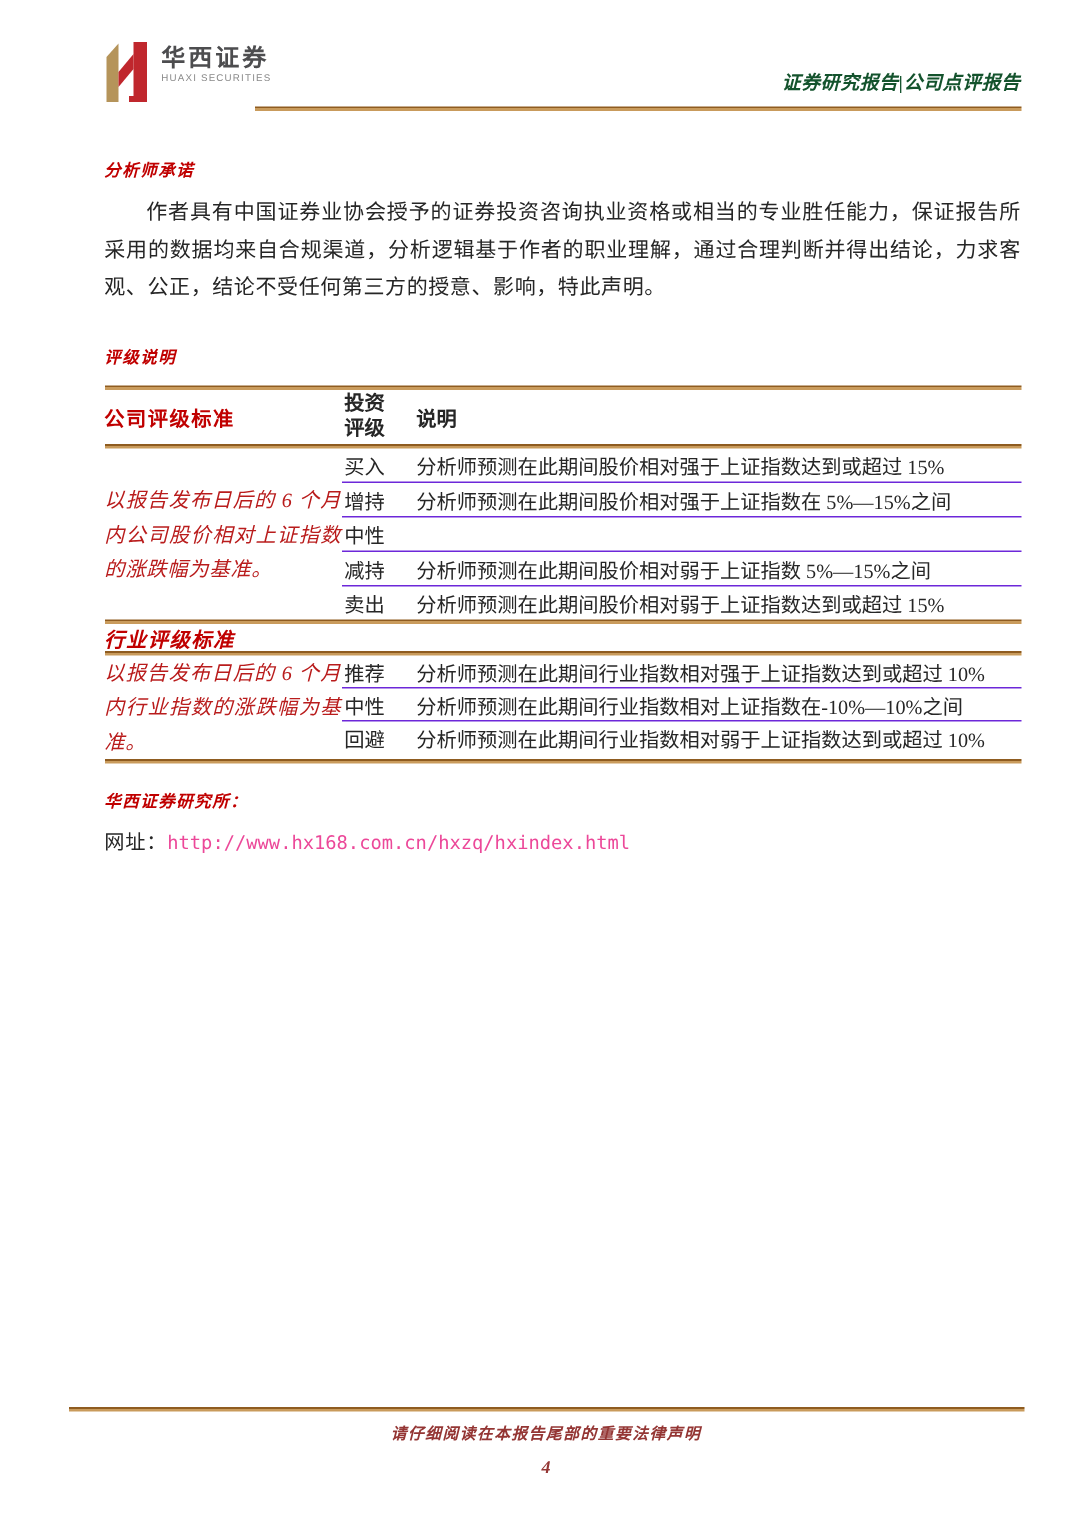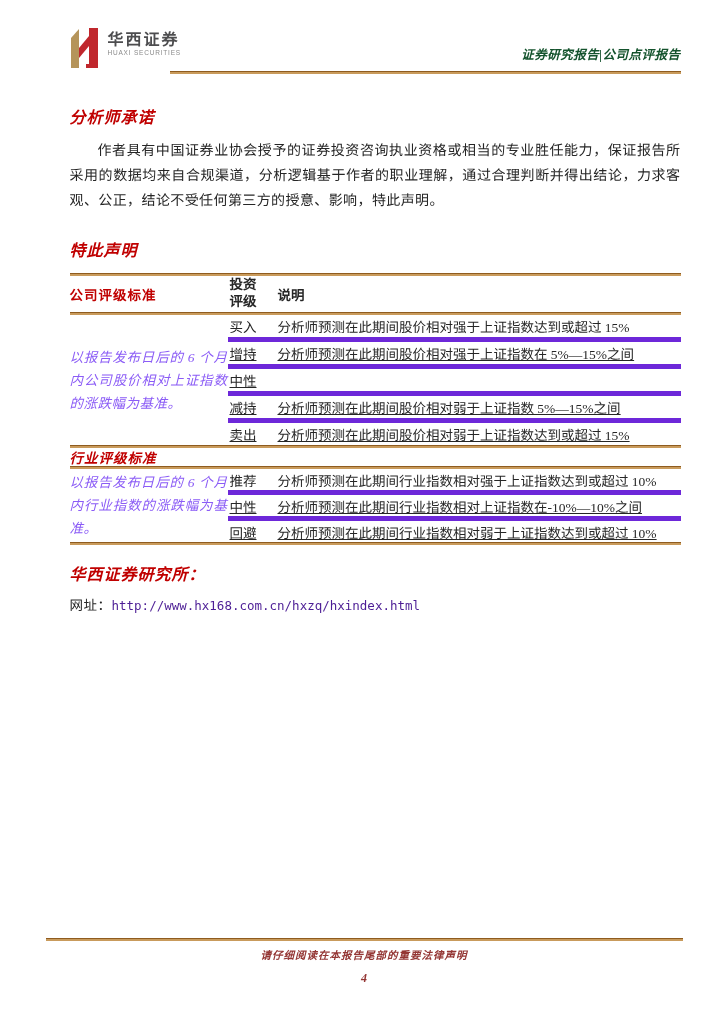--- a/index.html
+++ b/index.html
@@ -23,21 +23,21 @@
   .logo-en{font-size:6.5px;color:#8a8a8a;letter-spacing:0.8px;font-family:"Liberation Sans","DejaVu Sans",sans-serif;}
   .tagline{
     font-size:12.5px;color:#14532d;font-style:italic;font-weight:bold;
     padding-top:16px;letter-spacing:0.5px;
   }
   .header-rule{margin-left:100px;margin-top:3px;}
   .rule-strong{height:3px;background:linear-gradient(to bottom,#8f5c20 0%,#8f5c20 38%,#c99b5c 38%,#c99b5c 100%);}
   
   .red{color:#c00000;}
   .sec-title{
-    font-size:16px;font-weight:bold;color:#c00000;font-style:italic;
+    font-size:11px;font-weight:bold;color:#c00000;font-style:italic;
     margin:0;letter-spacing:1px;
   }
   .analyst-title{margin-top:30px;}
   .analyst-body{
     margin:10px 0 0 0;
     font-size:14px;line-height:25px;text-align:justify;
     text-indent:2em;letter-spacing:0.4px;
   }
   .rating-title{margin-top:24px;}
   
@@ -45,27 +45,27 @@
   .t-header{display:flex;align-items:center;height:36px;}
   .t-c1{width:158px;flex:0 0 auto;}
   .t-c2{width:50px;flex:0 0 auto;padding-left:2px;box-sizing:border-box;}
   .t-c3{flex:1;}
   .t-header .t-c1{font-weight:bold;font-size:13.5px;letter-spacing:1px;}
   .col-rating{display:inline-block;width:30px;font-weight:bold;line-height:1.25;}
   .t-header .t-c3{font-weight:bold;}
   .t-body{display:flex;}
   .t-basis{
     width:158px;flex:0 0 auto;display:flex;align-items:center;
-    color:#8b5cf6;font-style:italic;letter-spacing:0.5px;
+    color:#b91c1c;font-style:italic;letter-spacing:0.5px;
     text-align:justify;
   }
   .t-basis span{line-height:23px;}
   .t-rows{flex:1;display:flex;flex-direction:column;}
   .t-row{display:flex;align-items:center;height:22px;}
-  .t-row + .t-row{border-top:5px solid #6d28d9;text-decoration:underline;}
+  .t-row + .t-row{border-top:1px solid #6d28d9;}
   .t-rows-industry .t-row{height:21px;}
   .t-row .lab{width:50px;flex:0 0 auto;padding-left:2px;box-sizing:border-box;}
   .t-row .desc{flex:1;}
   .industry-head{height:18px;display:flex;align-items:center;font-weight:bold;font-style:italic;font-size:13.5px;letter-spacing:1px;}
   
   .inst-title{margin-top:16px;}
   .inst-line{margin:9px 0 0 0;font-size:13.5px;letter-spacing:0.5px;}
   .inst-url{font-family:"DejaVu Sans Mono","Liberation Mono",monospace;font-size:12.5px;letter-spacing:0;}
   
   .footer{position:absolute;left:40px;right:36px;top:938px;}
@@ -97,21 +97,21 @@
         <div class="logo-en">HUAXI SECURITIES</div>
       </div>
     </div>
     <div class="tagline">证券研究报告|公司点评报告</div>
   </div>
   <div class="header-rule rule-strong"></div>
 
   <h2 class="sec-title analyst-title">分析师承诺</h2>
   <p class="analyst-body">作者具有中国证券业协会授予的证券投资咨询执业资格或相当的专业胜任能力，保证报告所采用的数据均来自合规渠道，分析逻辑基于作者的职业理解，通过合理判断并得出结论，力求客观、公正，结论不受任何第三方的授意、影响，特此声明。</p>
 
-  <h2 class="sec-title rating-title">特此声明</h2>
+  <h2 class="sec-title rating-title">评级说明</h2>
 
   <div class="rating-table">
     <div class="rule-strong"></div>
 
     <div class="t-header">
       <div class="t-c1 red">公司评级标准</div>
       <div class="t-c2">
         <span class="col-rating">投资评级</span>
       </div>
       <div class="t-c3">说明</div>
@@ -170,21 +170,21 @@
           <span class="desc">分析师预测在此期间行业指数相对弱于上证指数达到或超过 10%</span>
         </div>
       </div>
     </div>
 
     <div class="rule-strong"></div>
   </div>
 
   <h2 class="sec-title inst-title">华西证券研究所：</h2>
   <p class="inst-line">
-    <span>网址：</span><a class="inst-url" style="color:#4c1d95;text-decoration:none;">http://www.hx168.com.cn/hxzq/hxindex.html</a>
+    <span>网址：</span><a class="inst-url" style="color:#ec4899;text-decoration:none;">http://www.hx168.com.cn/hxzq/hxindex.html</a>
   </p>
 
   <div class="footer">
     <div class="rule-strong"></div>
     <div class="footer-notice">请仔细阅读在本报告尾部的重要法律声明</div>
     <div class="footer-page">4</div>
   </div>
 
 </div>
 

